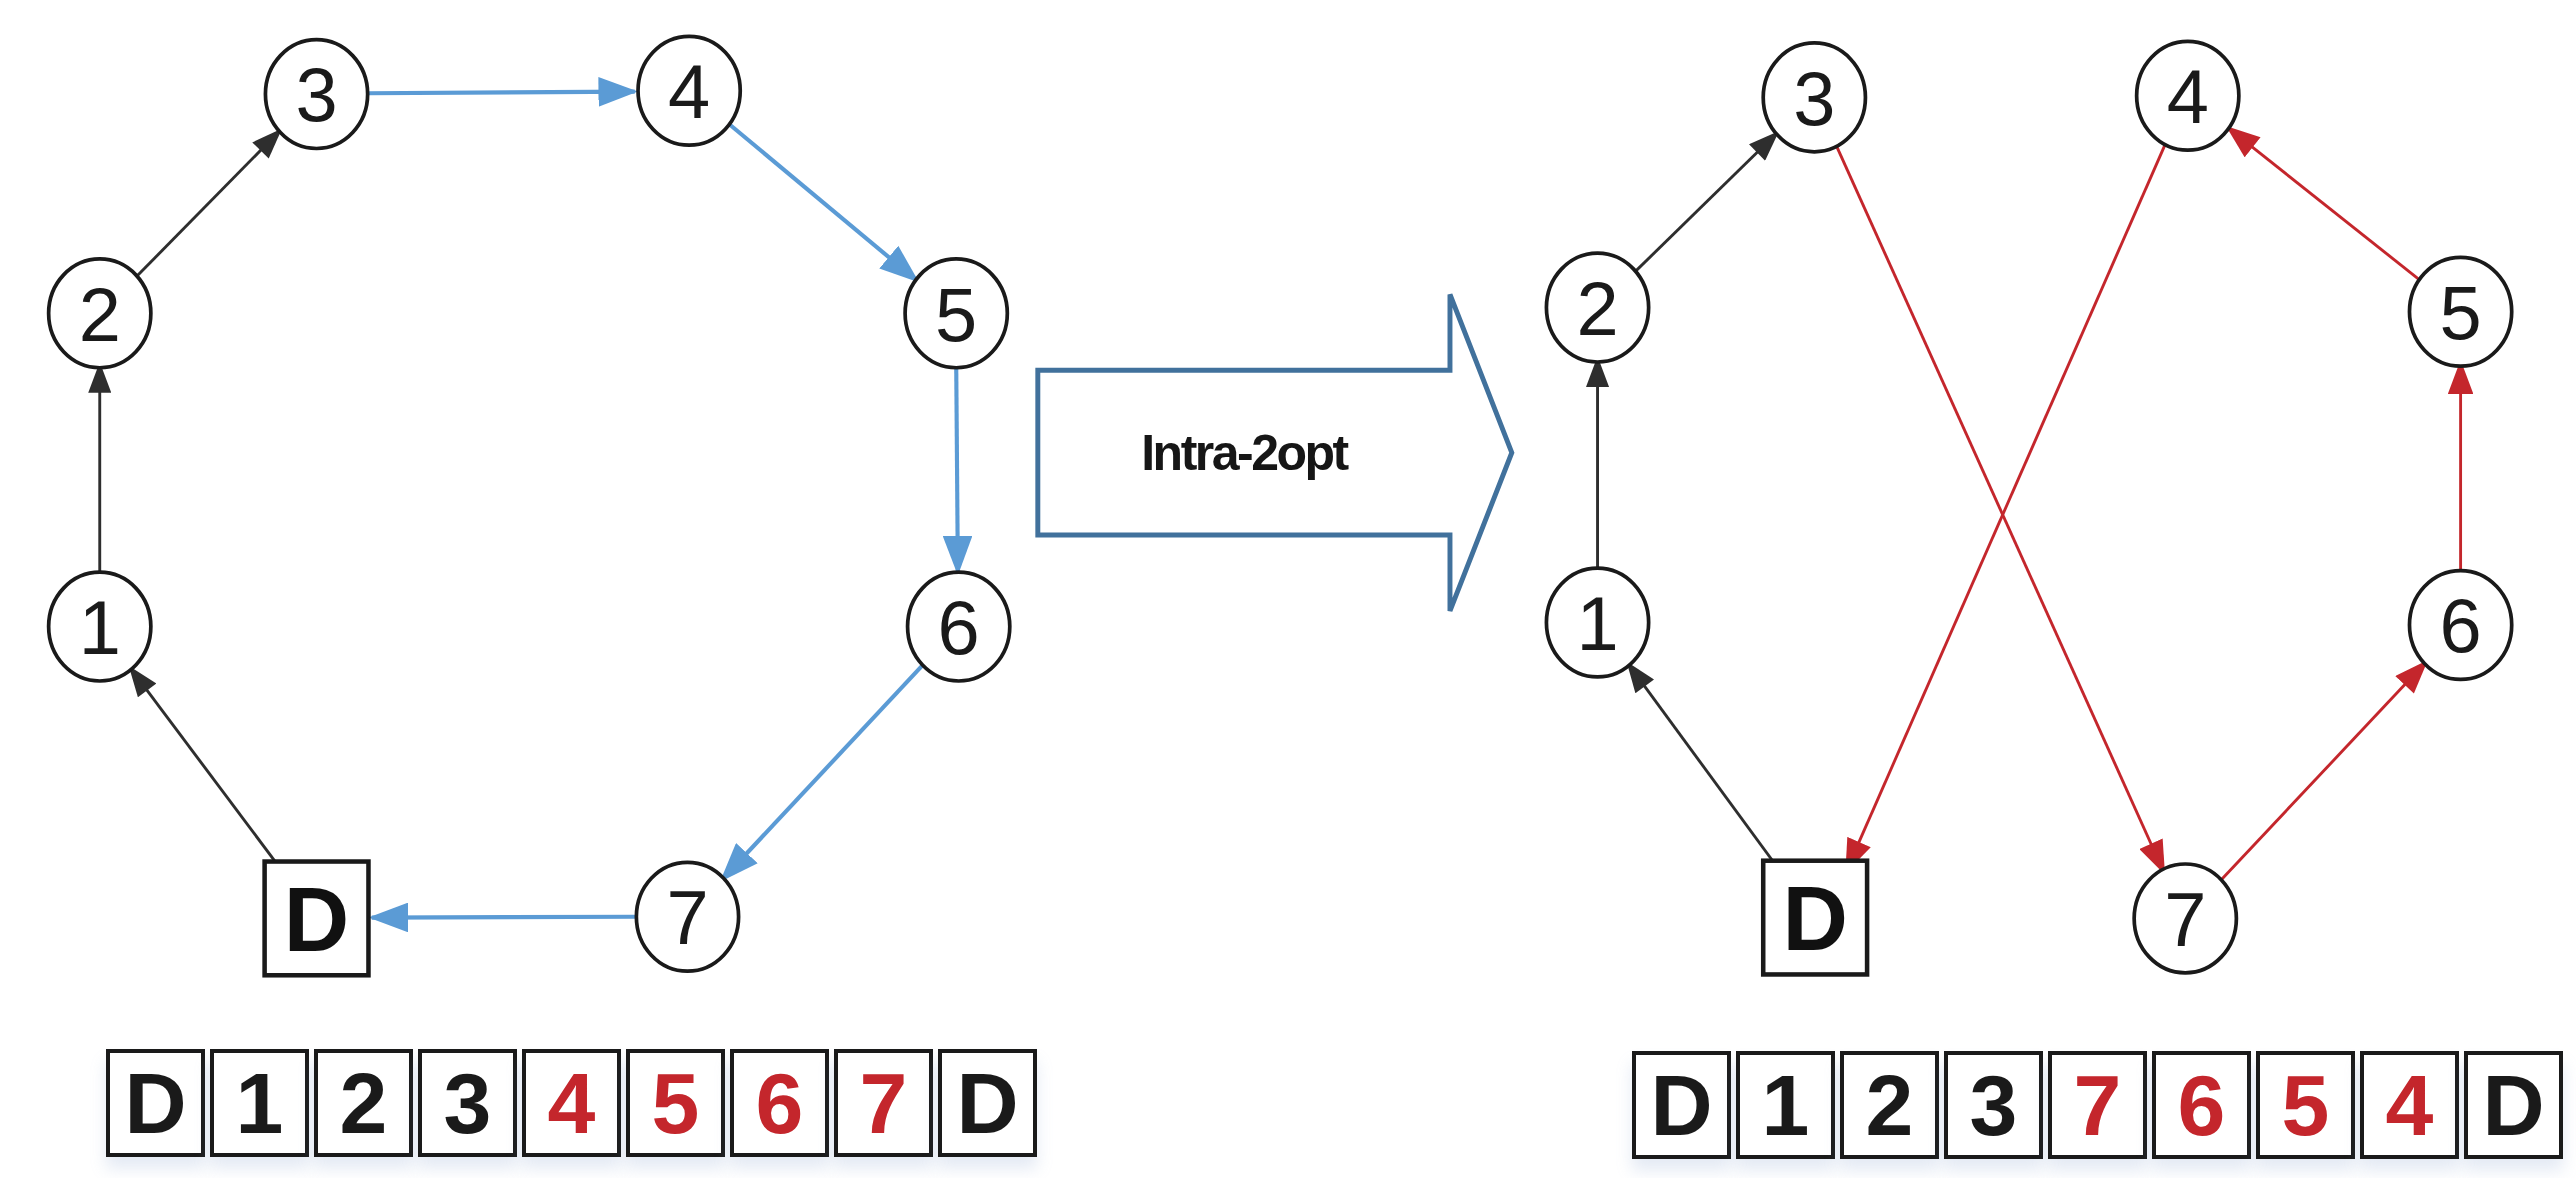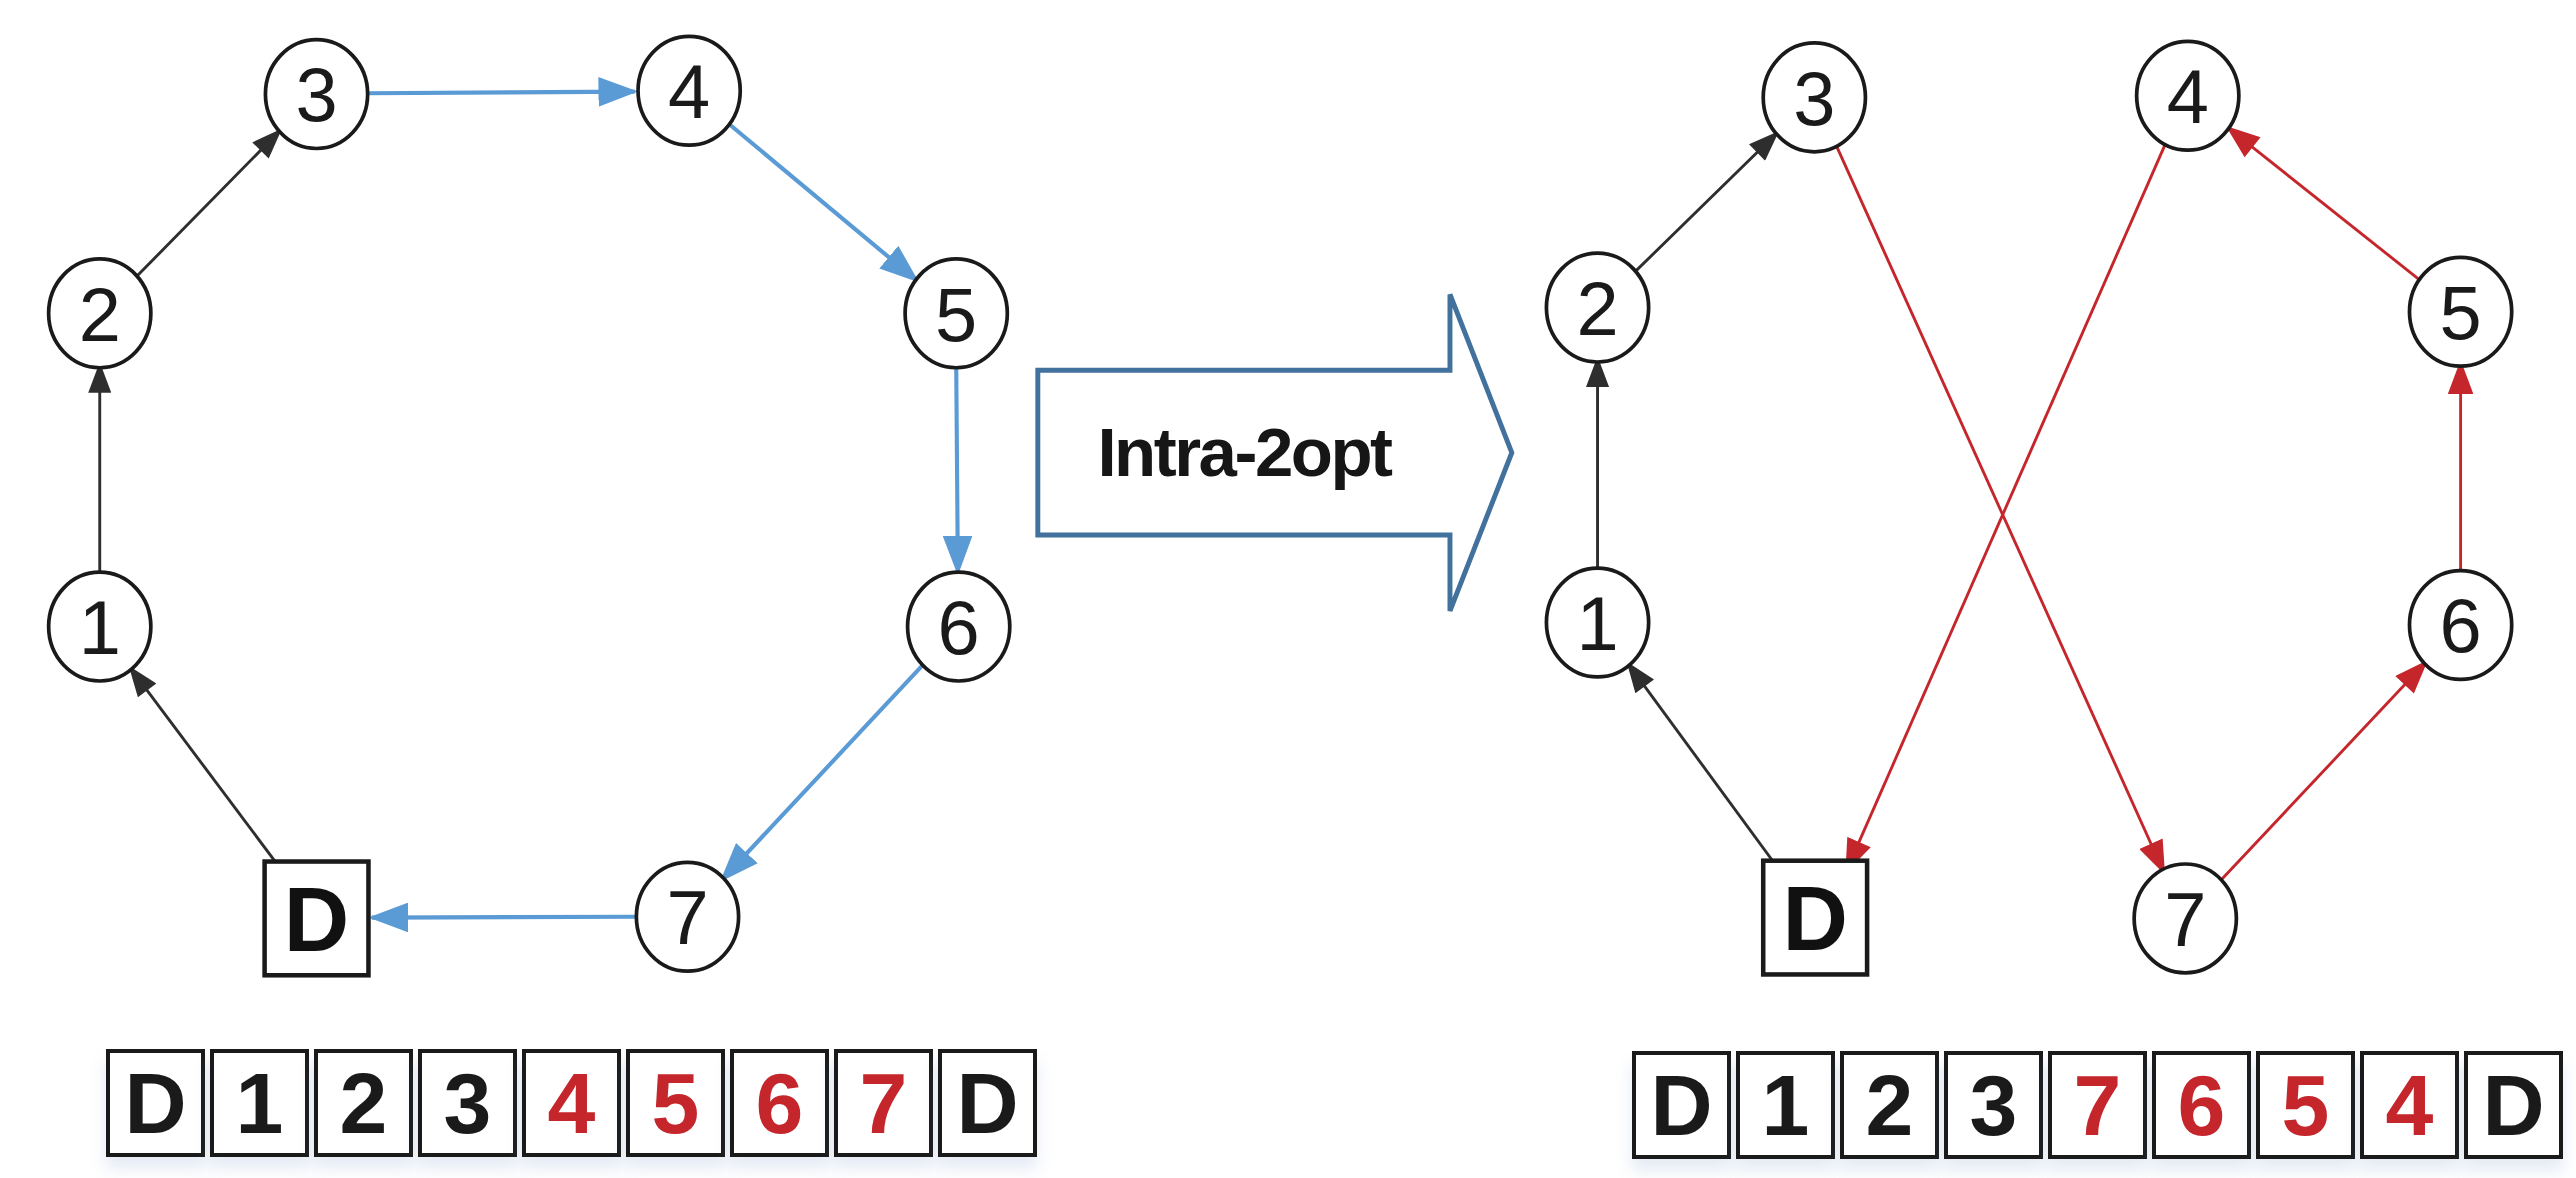--- a/index.html
+++ b/index.html
@@ -4,21 +4,21 @@
 <style>
   html,body{margin:0;padding:0;background:#ffffff;}
   body{width:2576px;height:1179px;position:relative;overflow:hidden;
        font-family:"Liberation Sans",sans-serif;}
   #stage{position:absolute;inset:0;}
   #diagram-svg{position:absolute;left:0;top:0;}
   .node-label{fill:#1a1a1a;font-family:"Liberation Sans",sans-serif;font-size:92px;font-weight:400;}
   .depot-label{fill:#111111;font-family:"Liberation Sans",sans-serif;font-size:110px;font-weight:bold;}
   .arrow-label{position:absolute;left:1038px;top:370px;width:412px;height:165px;
        display:flex;align-items:center;justify-content:center;
-       font-weight:bold;font-size:69px;letter-spacing:-2.5px;color:#161616;}
+       font-weight:bold;font-size:50px;letter-spacing:-2.5px;color:#161616;}
   .seq-row{position:absolute;display:flex;gap:5px;}
   .seq-row.left{left:106px;top:1049px;}
   .seq-row.right{left:1632px;top:1051px;}
   .seq-cell{box-sizing:border-box;width:99px;height:108px;background:#ffffff;
        border:4.1px solid #1a1a1a;display:flex;align-items:center;justify-content:center;
        font-weight:bold;font-size:86px;line-height:1;
        box-shadow:0 11.5px 15px rgba(130,160,205,0.22);}
   .seq-cell.black{color:#1a1a1a;}
   .seq-cell.red{color:#C4262C;}
 </style>

